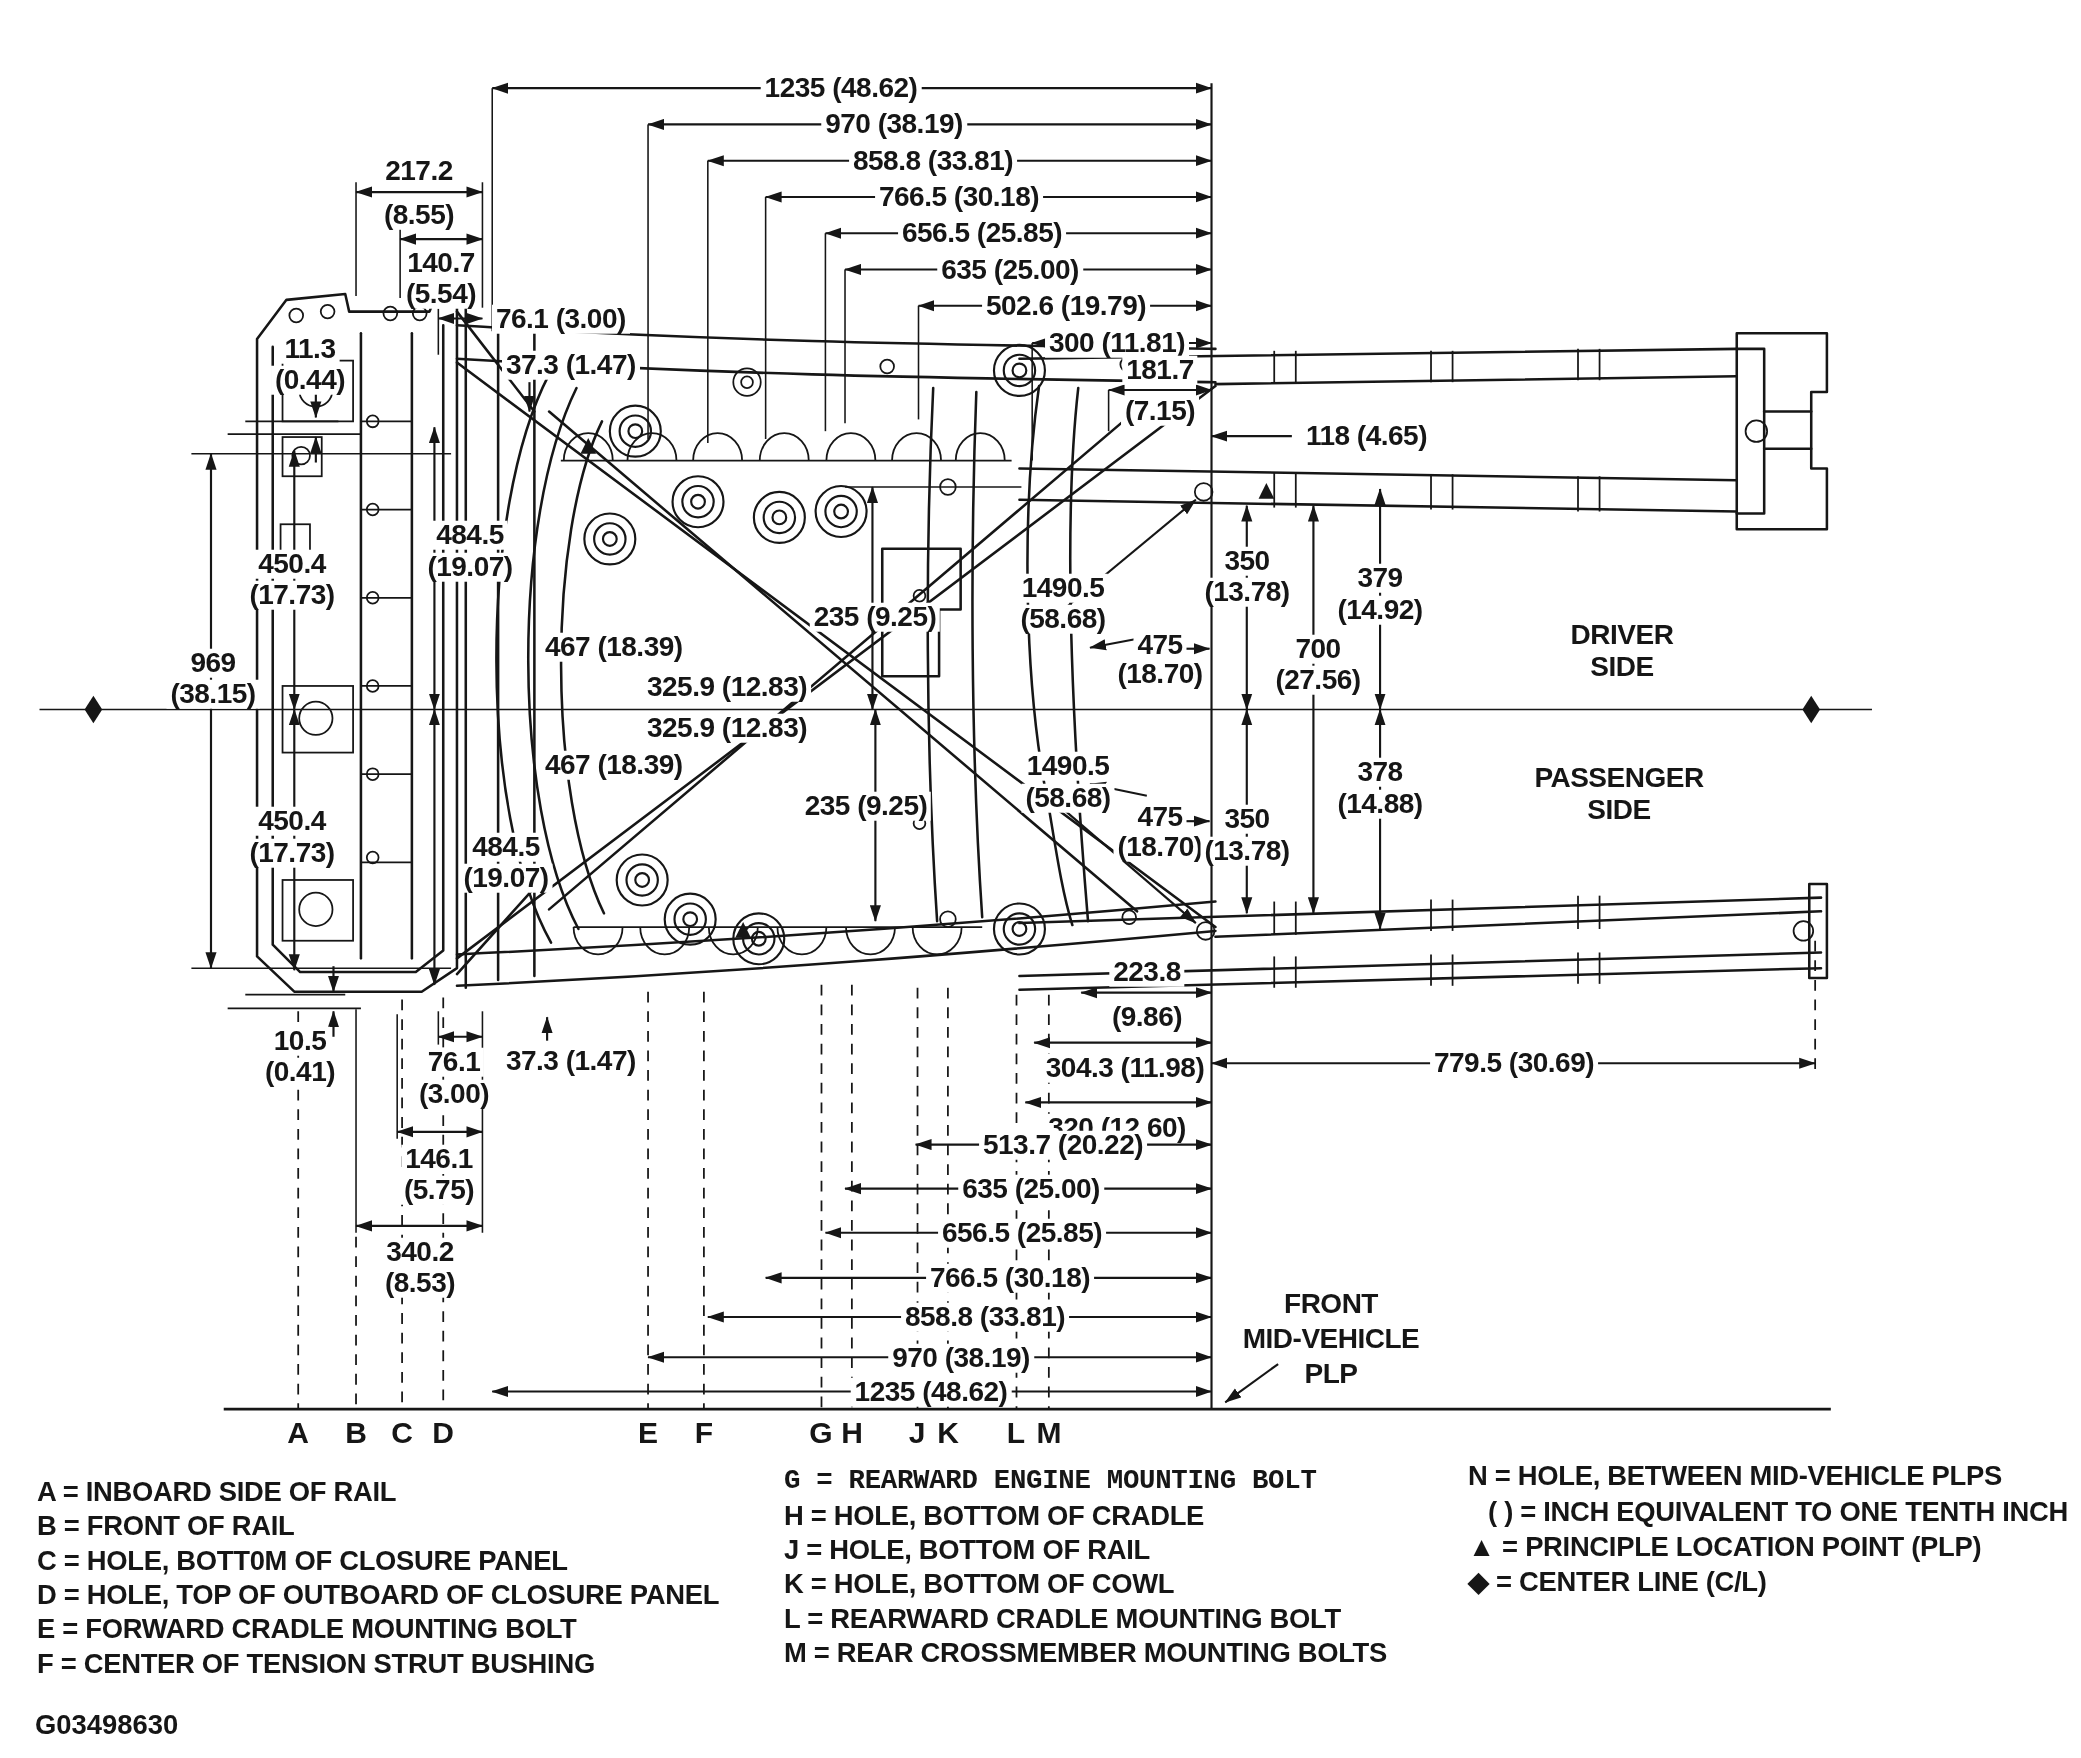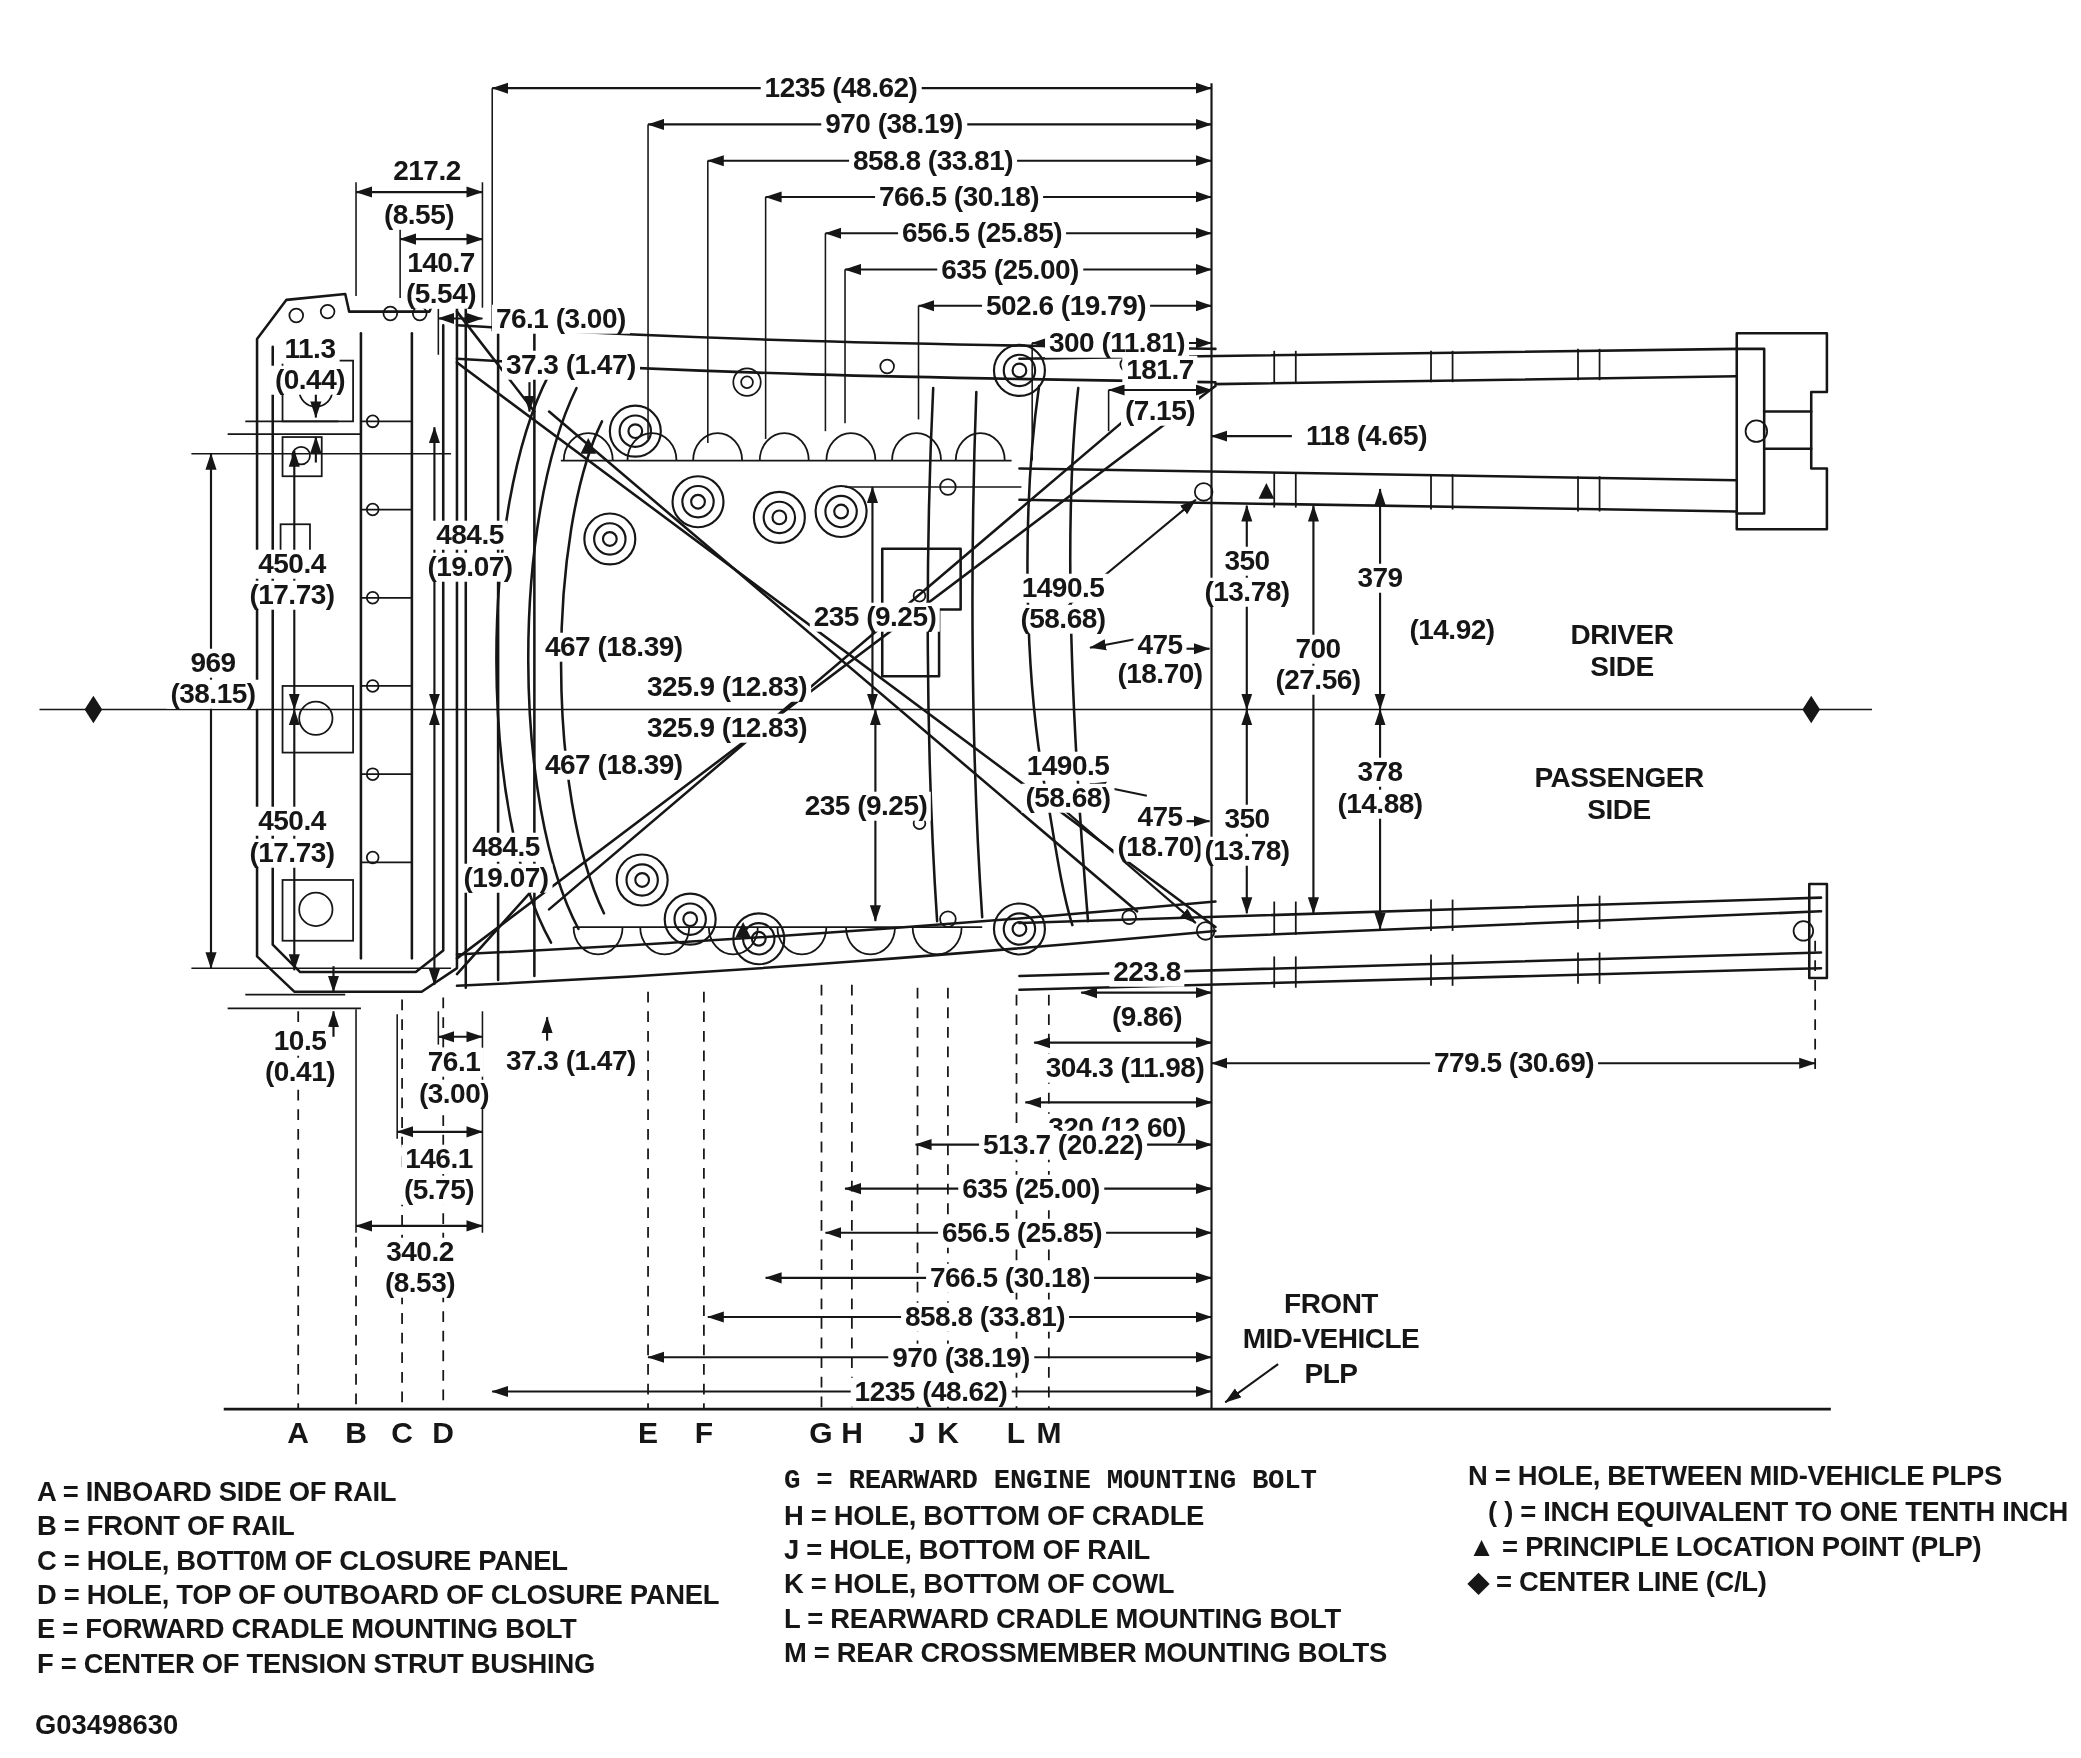--- a/index.html
+++ b/index.html
@@ -310,21 +310,21 @@
       <div class="lbl" style="left: 894px; top: 124px;">970 (38.19)</div>
       <div class="lbl" style="left: 933px; top: 161px;">858.8 (33.81)</div>
       <div class="lbl" style="left: 959px; top: 197px;">766.5 (30.18)</div>
       <div class="lbl" style="left: 982px; top: 233px;">656.5 (25.85)</div>
       <div class="lbl" style="left: 1010px; top: 270px;">635 (25.00)</div>
       <div class="lbl" style="left: 1066px; top: 306px;">502.6 (19.79)</div>
       <div class="lbl" style="left: 1117px; top: 343px;">300 (11.81)</div>
       <div class="lbl" style="left: 1160px; top: 370px;">181.7</div>
       <div class="lbl" style="left: 1160px; top: 411px;">(7.15)</div>
       <div class="lbl left" style="left: 1302px; top: 436px;">118 (4.65)</div>
-      <div class="lbl" style="left: 419px; top: 171px; margin-left: 8px;">217.2</div>
+      <div class="lbl" style="left: 419px; top: 171px;">217.2</div>
       <div class="lbl" style="left: 419px; top: 215px;">(8.55)</div>
       <div class="lbl" style="left: 441px; top: 263px;">140.7</div>
       <div class="lbl" style="left: 441px; top: 294px;">(5.54)</div>
       <div class="lbl left" style="left: 492px; top: 319px;">76.1 (3.00)</div>
       <div class="lbl left" style="left: 502px; top: 365px;">37.3 (1.47)</div>
       <div class="lbl" style="left: 310px; top: 349px;">11.3</div>
       <div class="lbl" style="left: 310px; top: 380px;">(0.44)</div>
       <div class="lbl" style="left: 292px; top: 564px;">450.4</div>
       <div class="lbl" style="left: 292px; top: 595px;">(17.73)</div>
       <div class="lbl" style="left: 292px; top: 821px;">450.4</div>
@@ -349,21 +349,21 @@
       <div class="lbl" style="left: 1160px; top: 674px;">(18.70)</div>
       <div class="lbl" style="left: 1160px; top: 817px;">475</div>
       <div class="lbl" style="left: 1160px; top: 847px;">(18.70)</div>
       <div class="lbl" style="left: 1247px; top: 561px;">350</div>
       <div class="lbl" style="left: 1247px; top: 592px;">(13.78)</div>
       <div class="lbl" style="left: 1247px; top: 819px;">350</div>
       <div class="lbl" style="left: 1247px; top: 851px;">(13.78)</div>
       <div class="lbl" style="left: 1318px; top: 649px;">700</div>
       <div class="lbl" style="left: 1318px; top: 680px;">(27.56)</div>
       <div class="lbl" style="left: 1380px; top: 578px;">379</div>
-      <div class="lbl" style="left: 1452px; top: 610px; margin-top: 20px;">(14.92)</div>
+      <div class="lbl" style="left: 1380px; top: 610px;">(14.92)</div>
       <div class="lbl" style="left: 1380px; top: 772px;">378</div>
       <div class="lbl" style="left: 1380px; top: 804px;">(14.88)</div>
       <div class="lbl" style="left: 1147px; top: 972px;">223.8</div>
       <div class="lbl" style="left: 1147px; top: 1017px;">(9.86)</div>
       <div class="lbl" style="left: 1125px; top: 1068px;">304.3 (11.98)</div>
       <div class="lbl" style="left: 1117px; top: 1128px;">320 (12.60)</div>
       <div class="lbl" style="left: 1063px; top: 1145px;">513.7 (20.22)</div>
       <div class="lbl" style="left: 1031px; top: 1189px;">635 (25.00)</div>
       <div class="lbl" style="left: 1022px; top: 1233px;">656.5 (25.85)</div>
       <div class="lbl" style="left: 1010px; top: 1278px;">766.5 (30.18)</div>

